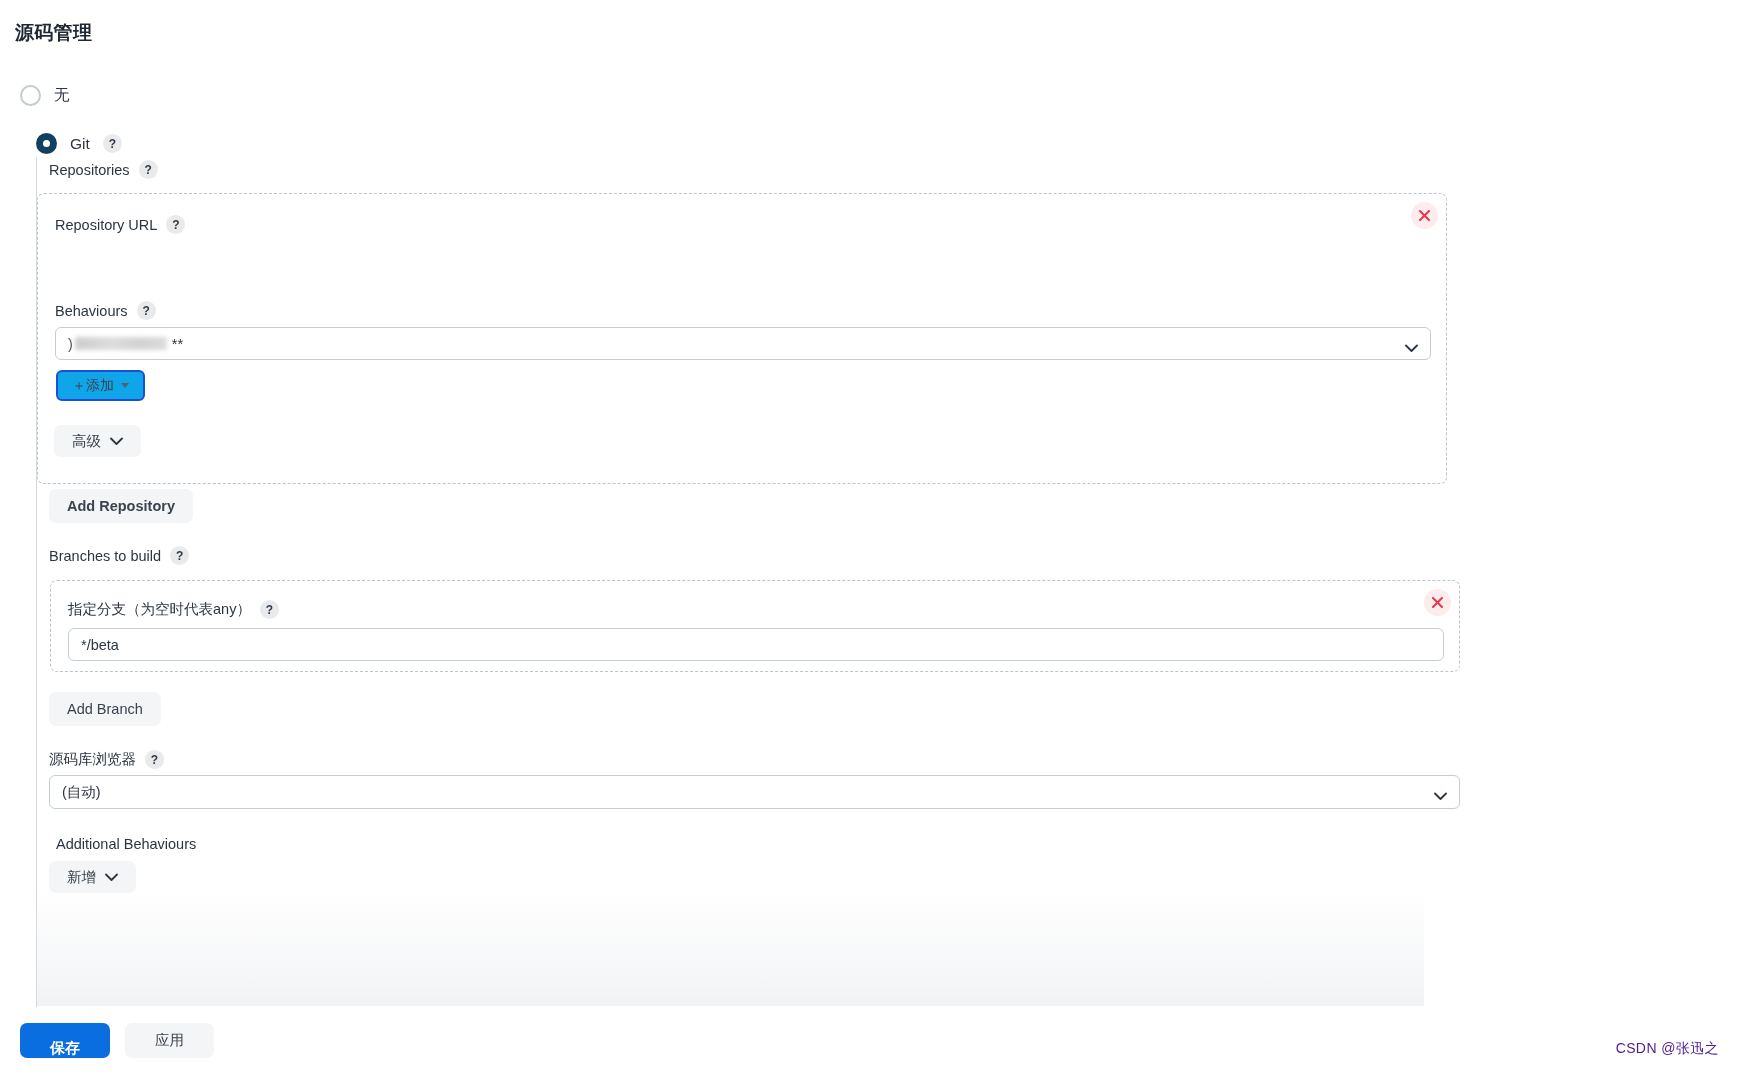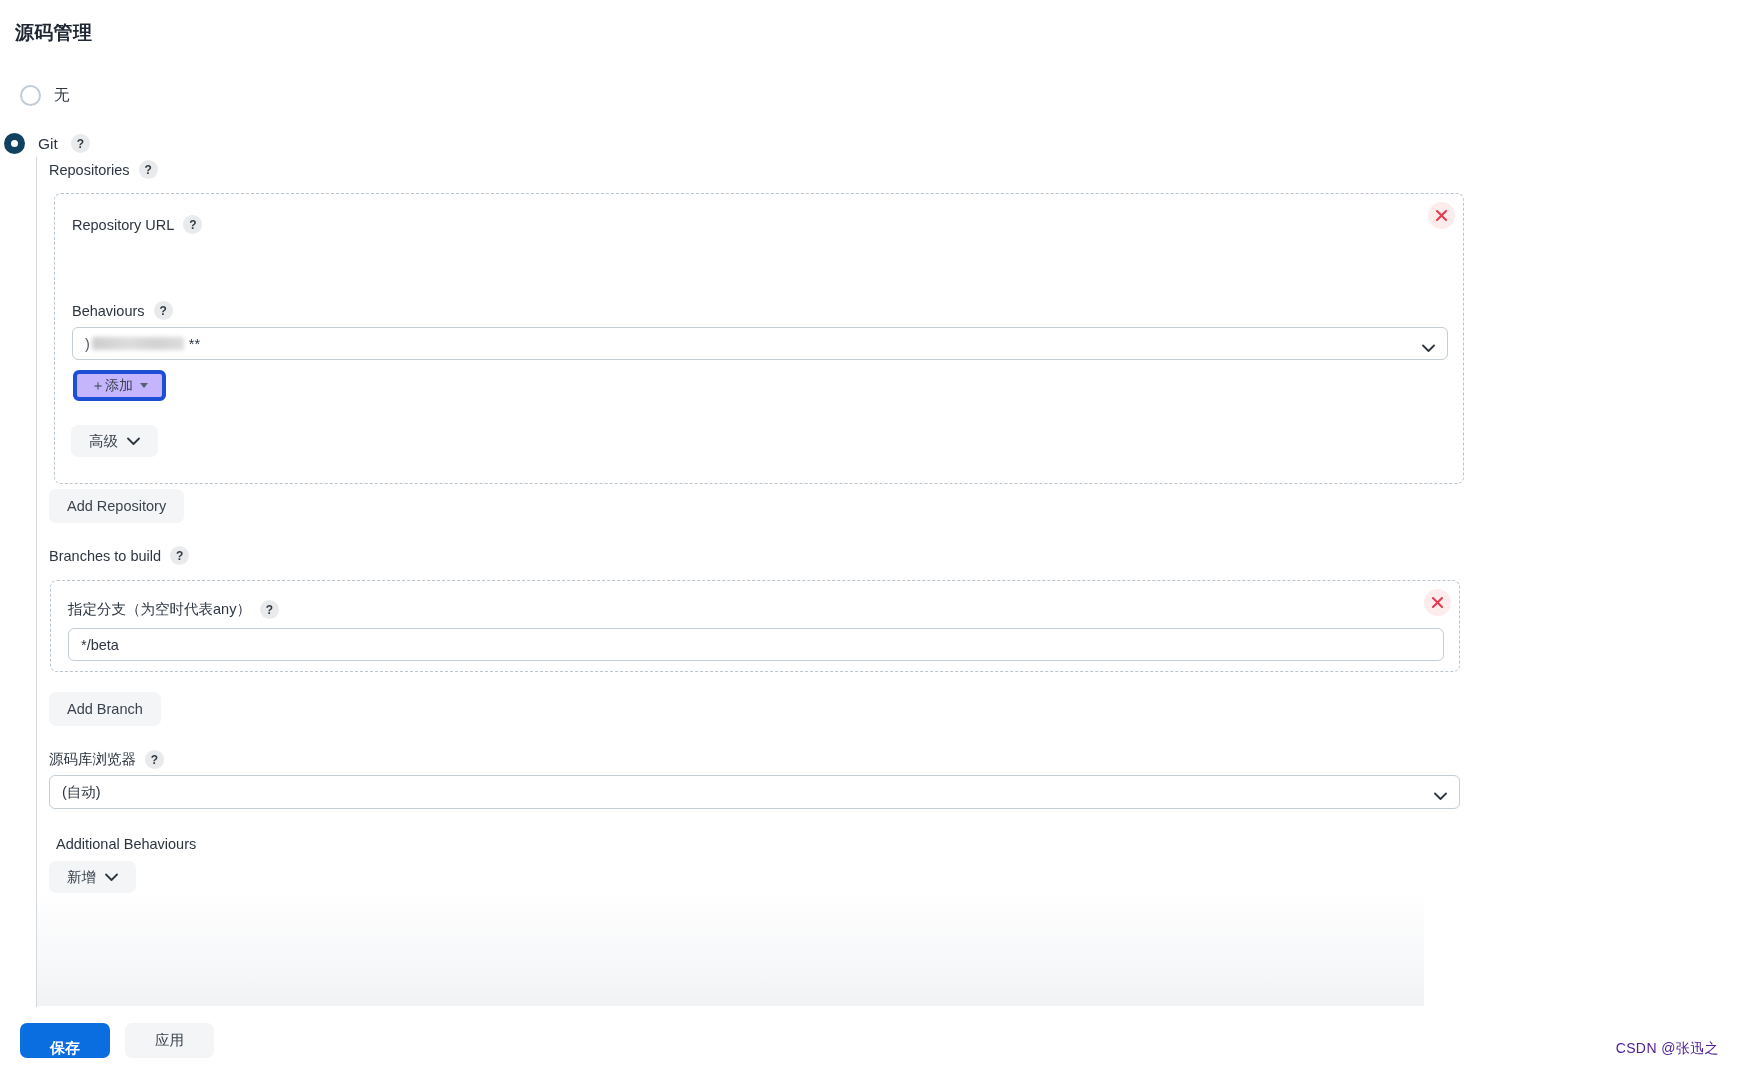--- a/index.html
+++ b/index.html
@@ -29,21 +29,21 @@
   }
 
   
   .radio-row {
     position: absolute;
     display: flex;
     align-items: center;
     gap: 13px;
   }
   .radio-row.none { left: 20px; top: 85px; }
-  .radio-row.git  { left: 4px; top: 133px; }
+  .radio-row.git  { left: 36px; top: 133px; }
 
   .radio {
     width: 21px; height: 21px;
     border-radius: 50%;
     border: 2px solid #c3ccd6;
     background: #fff;
     flex: none;
     position: relative;
   }
   .radio.checked {
@@ -177,22 +177,22 @@
     font-size: 14.5px;
     color: #3a434e;
     padding: 0 18px;
     height: 34px;
     cursor: pointer;
     display: inline-flex;
     align-items: center;
     gap: 9px;
   }
   .btn-outline {
-    background: #c4b5fd;
-    border: 4px solid #1d4ed8;
+    background: #0ea5e9;
+    border: 2px solid #1d4ed8;
     border-radius: 6px;
     font-family: "Liberation Sans", "DejaVu Sans", sans-serif;
     font-size: 14px;
     color: #3a434e;
     padding: 0 14px;
     height: 31px;
     cursor: pointer;
     display: inline-flex;
     align-items: center;
     gap: 7px;
@@ -269,21 +269,21 @@
     <span class="help">?</span>
   </div>
 
   <div class="indent-line"></div>
 
   <div class="abs field-label" style="left:49px; top:160px;">
     <span>Repositories</span>
     <span class="help">?</span>
   </div>
 
-  <div class="repeat-block" style="left:54px; top:193px; width:1410px; height:291px;">
+  <div class="repeat-block" style="left:37px; top:193px; width:1410px; height:291px;">
 
     <button class="del-btn" style="right:8px; top:8px;">
       <svg width="11" height="11" viewBox="0 0 11 11">
         <path d="M1 1 L10 10 M10 1 L1 10" stroke="#e8384f" stroke-width="2" stroke-linecap="round" fill="none"></path>
       </svg>
     </button>
 
     <div class="field-label" style="position:absolute; left:17px; top:21px;">
       <span>Repository URL</span>
       <span class="help">?</span>
@@ -314,21 +314,21 @@
     </button>
 
     <button class="btn-grey" style="position:absolute; left:16px; top:231px; height:32px;">
       <span>高级</span>
       <svg width="13" height="9" viewBox="0 0 13 9">
           <path d="M1 1.5 L6.5 7 L12 1.5" stroke="#2c3540" stroke-width="1.8" fill="none" stroke-linecap="round" stroke-linejoin="round"></path>
         </svg>
     </button>
   </div>
 
-  <button class="btn-grey" style="position:absolute; left:49px; top:489px;">
+  <button class="btn-grey" style="position:absolute; left:49px; top:489px;font-weight:bold;">
     <span>Add Repository</span>
   </button>
 
   <div class="abs field-label" style="left:49px; top:546px;">
     <span>Branches to build</span>
     <span class="help">?</span>
   </div>
 
   <div class="repeat-block" style="left:50px; top:580px; width:1410px; height:92px;">
     <button class="del-btn" style="right:8px; top:8px;">

